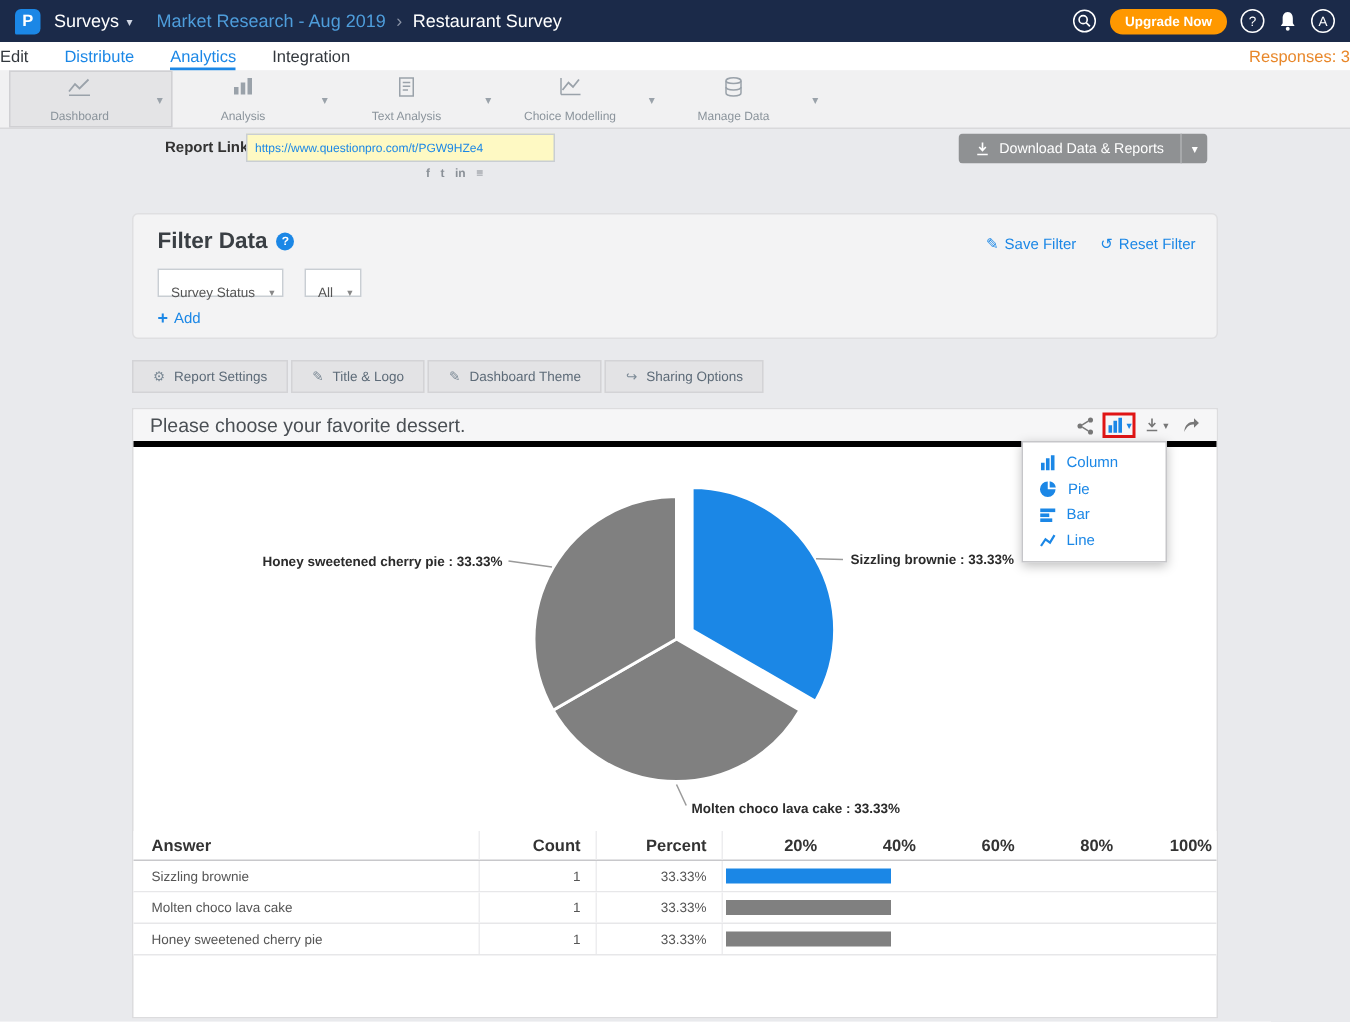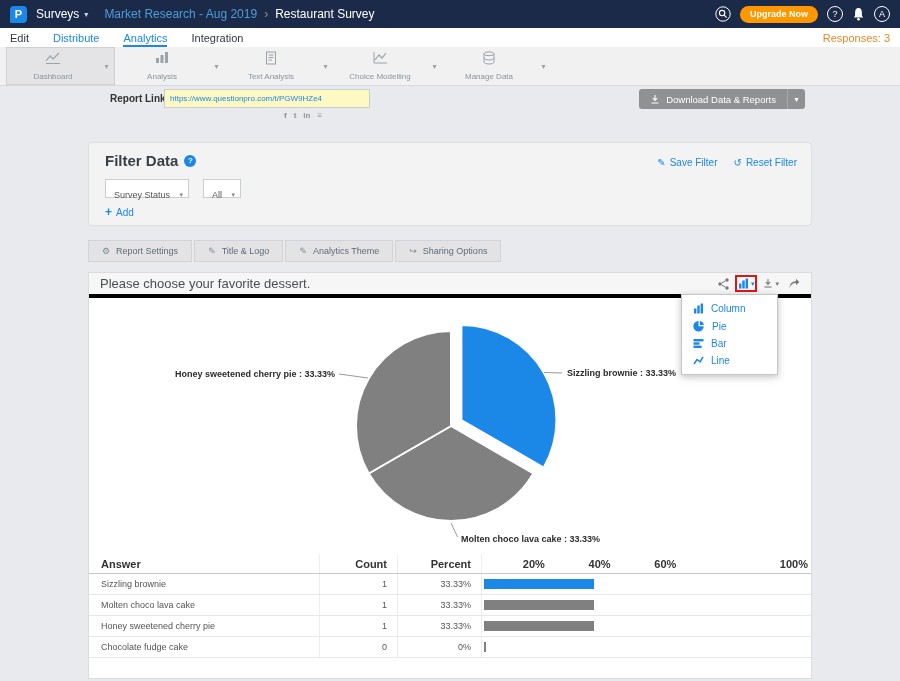--- a/index.html
+++ b/index.html
@@ -19,21 +19,21 @@
   .crumb-survey { color:#fff; }
   .topbar-right { margin-left:auto; display:flex; align-items:center; gap:9px; }
   .icon-btn { display:flex; align-items:center; justify-content:center; cursor:pointer; }
   .upgrade { background:#ff9800; color:#fff; border:none; font-family:inherit; font-weight:bold;
              font-size:9px; height:17px; padding:0 10px; border-radius:9px; cursor:pointer; }
   .circle-glyph { width:16px; height:16px; border:1px solid #fff; border-radius:50%; color:#fff;
                   font-size:9px; display:flex; align-items:center; justify-content:center; cursor:pointer; }
 
   
   .navrow { position:absolute; top:28px; left:0; right:0; height:19px; background:#fff;
-            display:flex; align-items:stretch; padding:0 10px; font-size:11px; }
+            display:flex; align-items:stretch; padding:0 0; font-size:11px; }
   .nav-item { display:flex; align-items:center; margin-right:24px; color:#32373d; cursor:pointer; }
   .nav-item.blue { color:#1b87e6; }
   .nav-item.active { color:#1b87e6; box-shadow:inset 0 -2px 0 #1b87e6; }
   .responses { margin-left:auto; display:flex; align-items:center; color:#e8872a; font-size:11px; }
 
   
   .toolbar { position:absolute; top:47px; left:0; right:0; height:39px; background:#f1f1f2;
              border-bottom:1px solid #d9d9db; display:flex; padding-left:6px; }
   .tb-item { display:flex; align-items:stretch; width:109px; cursor:pointer; }
   .tb-item.active { background:#e4e4e6; border:1px solid #d0d0d3; }
@@ -271,21 +271,21 @@
     <span class="tab">
       <span class="tab-ic">⚙</span>
       <span>Report Settings</span>
     </span>
     <span class="tab">
       <span class="tab-ic">✎</span>
       <span>Title &amp; Logo</span>
     </span>
     <span class="tab">
       <span class="tab-ic">✎</span>
-      <span>Analytics Theme</span>
+      <span>Dashboard Theme</span>
     </span>
     <span class="tab">
       <span class="tab-ic">↪</span>
       <span>Sharing Options</span>
     </span>
   </div>
 
   <div class="chart-card">
     <div class="card-header">
       <span class="q-title">Please choose your favorite dessert.</span>
@@ -372,20 +372,21 @@
 
     <div class="qtable">
       <div class="trow thead">
         <div class="c-answer">Answer</div>
         <div class="c-count">Count</div>
         <div class="c-percent">Percent</div>
         <div class="c-bar scale">
           <span style="width:20%">20%</span>
           <span style="width:40%">40%</span>
           <span style="width:60%">60%</span>
+          <span style="width:80%">80%</span>
           <span style="width:100%">100%</span>
         </div>
       </div>
       <div class="trow">
         <div class="c-answer">Sizzling brownie</div>
         <div class="c-count">1</div>
         <div class="c-percent">33.33%</div>
         <div class="c-bar">
             <div class="hbar" style="width: 33.33%; background: rgb(27, 135, 230);"></div>
           </div>
@@ -399,23 +400,15 @@
           </div>
       </div>
       <div class="trow">
         <div class="c-answer">Honey sweetened cherry pie</div>
         <div class="c-count">1</div>
         <div class="c-percent">33.33%</div>
         <div class="c-bar">
             <div class="hbar" style="width: 33.33%; background: rgb(128, 128, 128);"></div>
           </div>
       </div>
-      <div class="trow">
-        <div class="c-answer">Chocolate fudge cake</div>
-        <div class="c-count">0</div>
-        <div class="c-percent">0%</div>
-        <div class="c-bar">
-            <div class="hbar" style="width: 0.6%; background: rgb(128, 128, 128);"></div>
-          </div>
-      </div>
     </div>
   </div>
 </div>
 
 </body></html>

